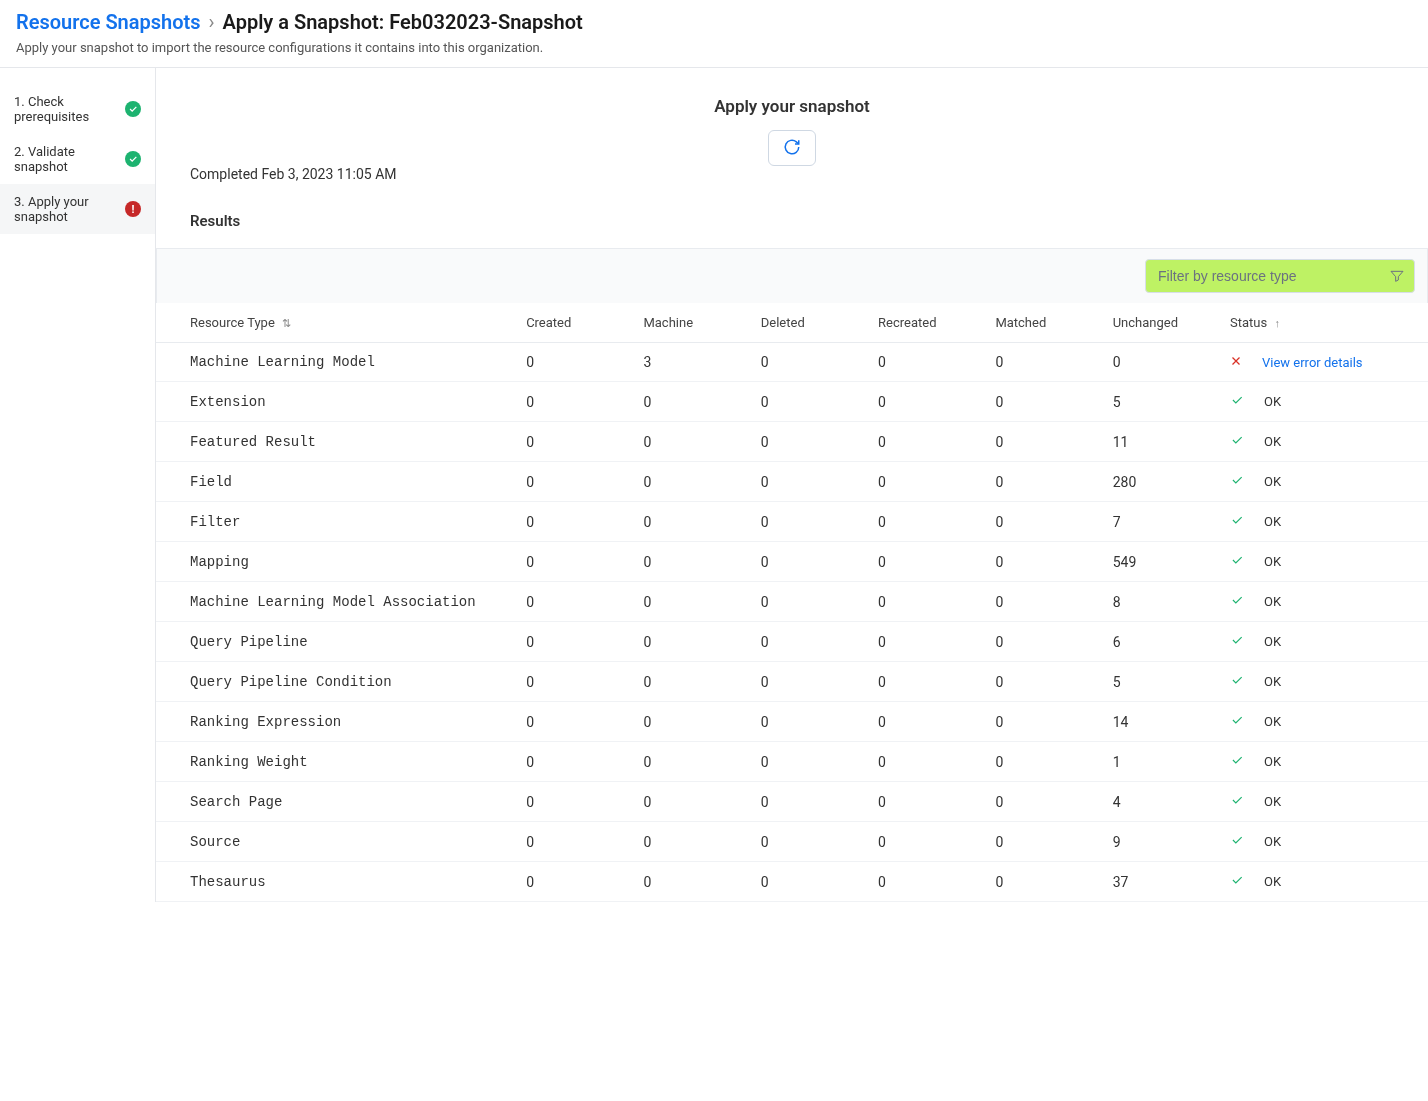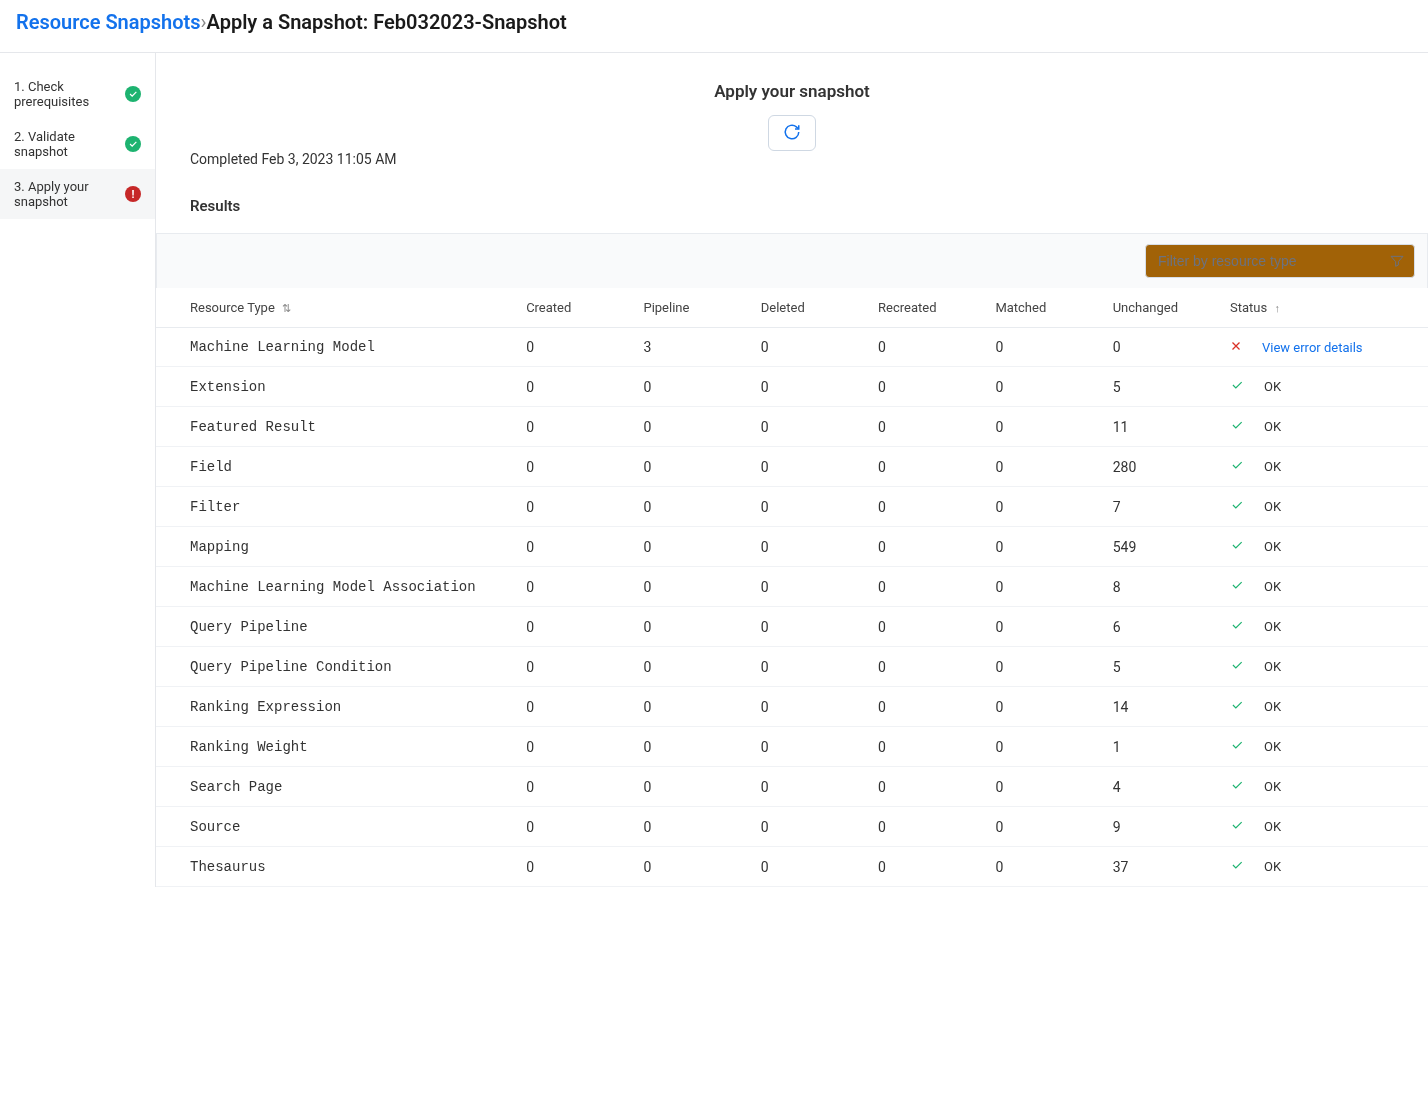--- a/index.html
+++ b/index.html
@@ -9,20 +9,21 @@
       background: #fff;
       font-size: 14px;
     }
     .page-header {
       padding: 10px 16px 12px;
       border-bottom: 1px solid #e5e7eb;
     }
     .breadcrumb {
       display: flex;
       align-items: center;
+      gap: 8px;
       font-size: 20px;
       font-weight: 600;
       margin-bottom: 6px;
     }
     .breadcrumb a {
       color: #1372ec;
       text-decoration: none;
     }
     .breadcrumb .chevron {
       color: #888;
@@ -136,21 +137,21 @@
     .filter-input-wrap {
       position: relative;
       width: 270px;
     }
     .filter-input {
       width: 100%;
       padding: 8px 36px 8px 12px;
       border: 1px solid #d7dee8;
       border-radius: 4px;
       font-size: 14px;
-      background: #a16207;
+      background: #bef264;
     }
     .filter-input::placeholder { color: #6b7280; }
     .filter-icon {
       position: absolute;
       right: 10px;
       top: 50%;
       transform: translateY(-50%);
       width: 16px; height: 16px;
       pointer-events: none;
     }
@@ -202,20 +203,21 @@
   </style>
 </head>
 <body>
 
 <div class="page-header">
   <div class="breadcrumb">
     <a href="#">Resource Snapshots</a>
     <span class="chevron">›</span>
     <span class="current">Apply a Snapshot: Feb032023-Snapshot</span>
   </div>
+  <div class="page-subtitle">Apply your snapshot to import the resource configurations it contains into this organization.</div>
 </div>
 
 <div class="layout">
   <aside class="sidebar">
     <div id="steps-container">
         <div class="step">
           <span class="label">1. Check prerequisites</span>
           <span class="icon-check-circle">
             <svg viewBox="0 0 24 24">
               <path d="M5 12l5 5L20 7" fill="none" stroke="#fff" stroke-width="3"></path>
@@ -267,21 +269,21 @@
     </div>
 
     <table>
       <thead>
         <tr>
           <th class="sortable">
             <span>Resource Type</span>
             <span class="sort-indicator">⇅</span>
           </th>
           <th class="col-num">Created</th>
-          <th class="col-num">Pipeline</th>
+          <th class="col-num">Machine</th>
           <th class="col-num">Deleted</th>
           <th class="col-num">Recreated</th>
           <th class="col-num">Matched</th>
           <th class="col-num">Unchanged</th>
           <th class="col-status sortable">
             <span>Status</span>
             <span class="sort-indicator">↑</span>
           </th>
         </tr>
       </thead>

